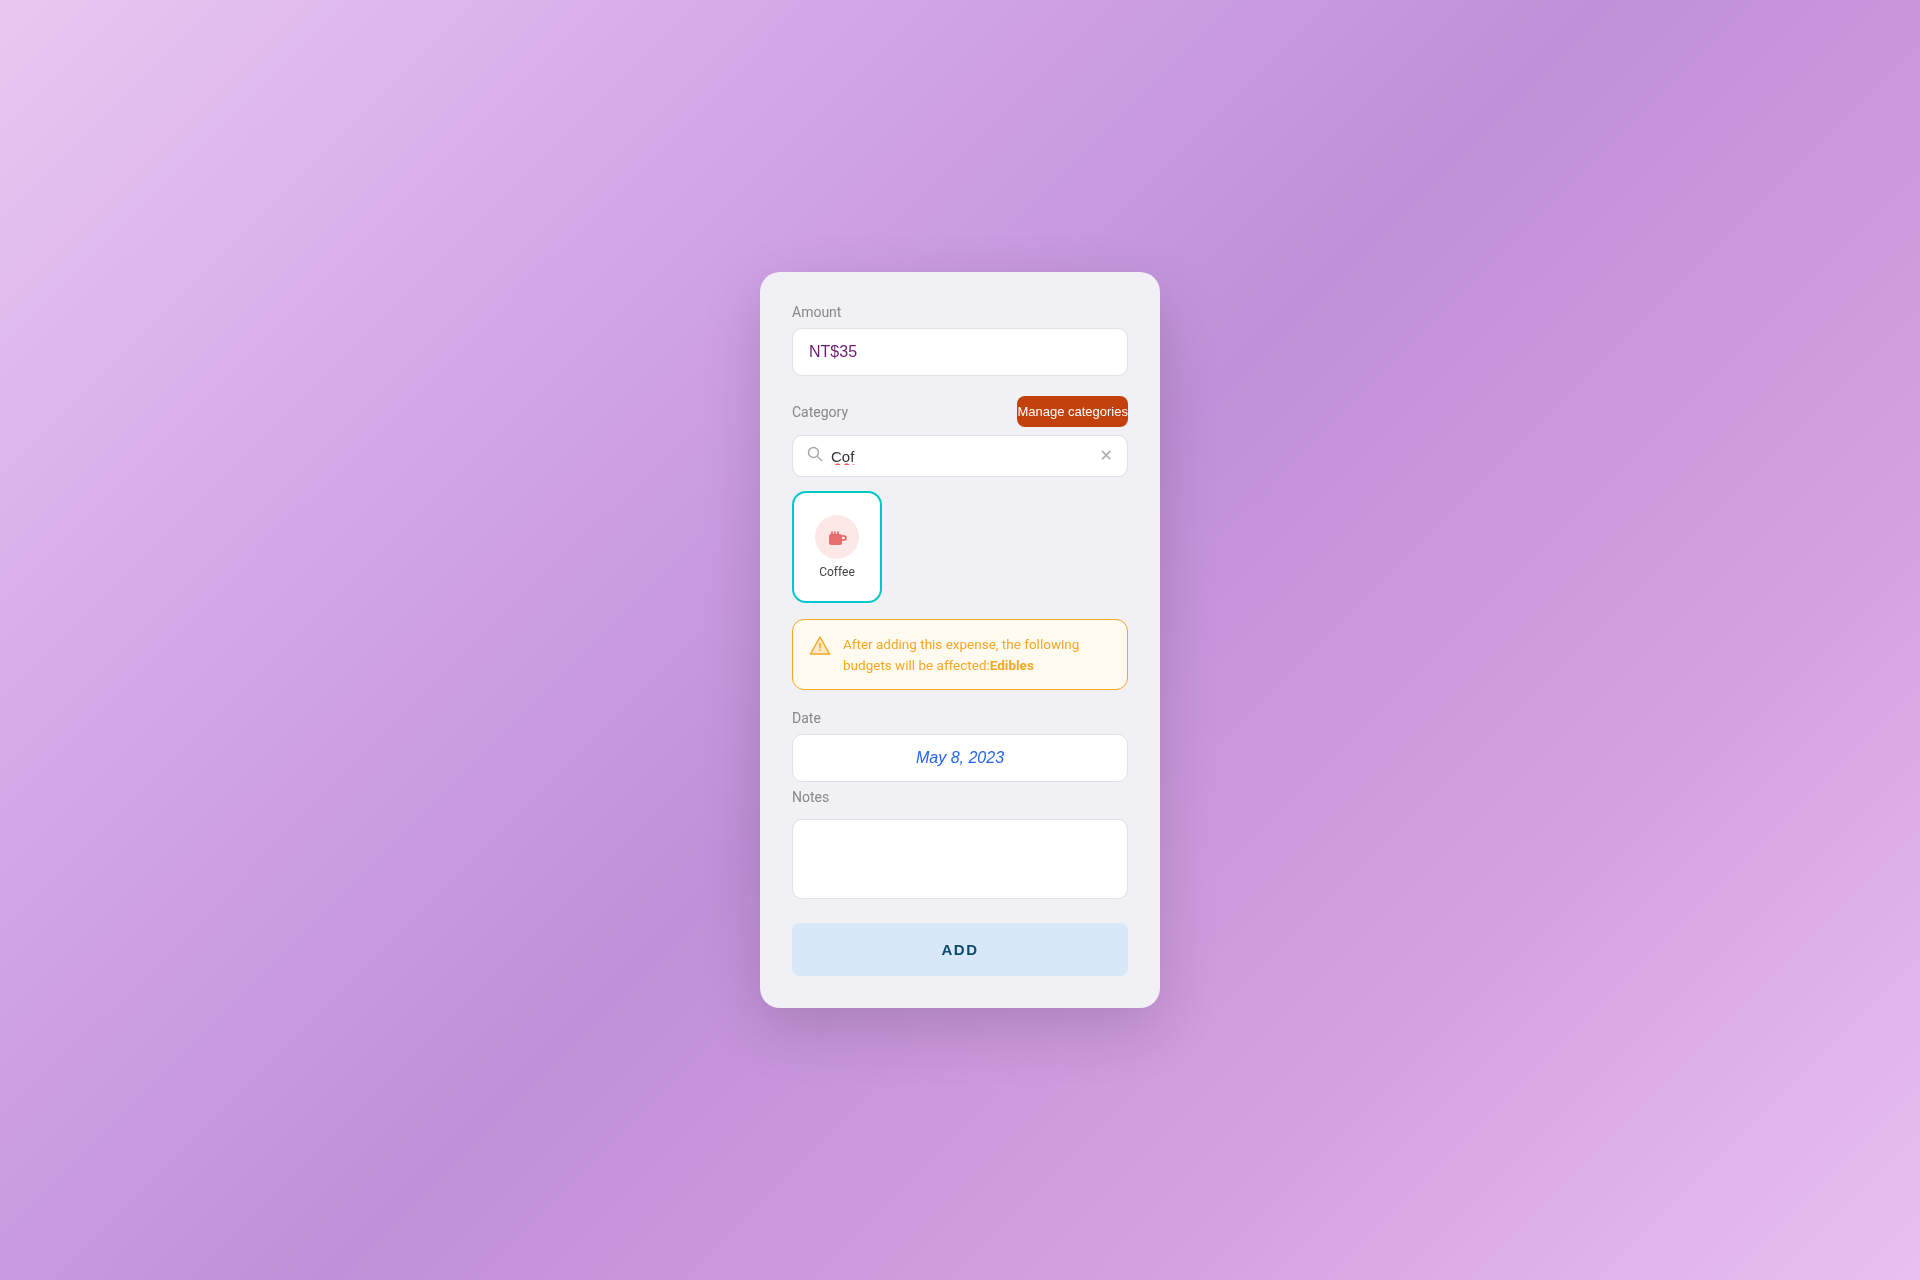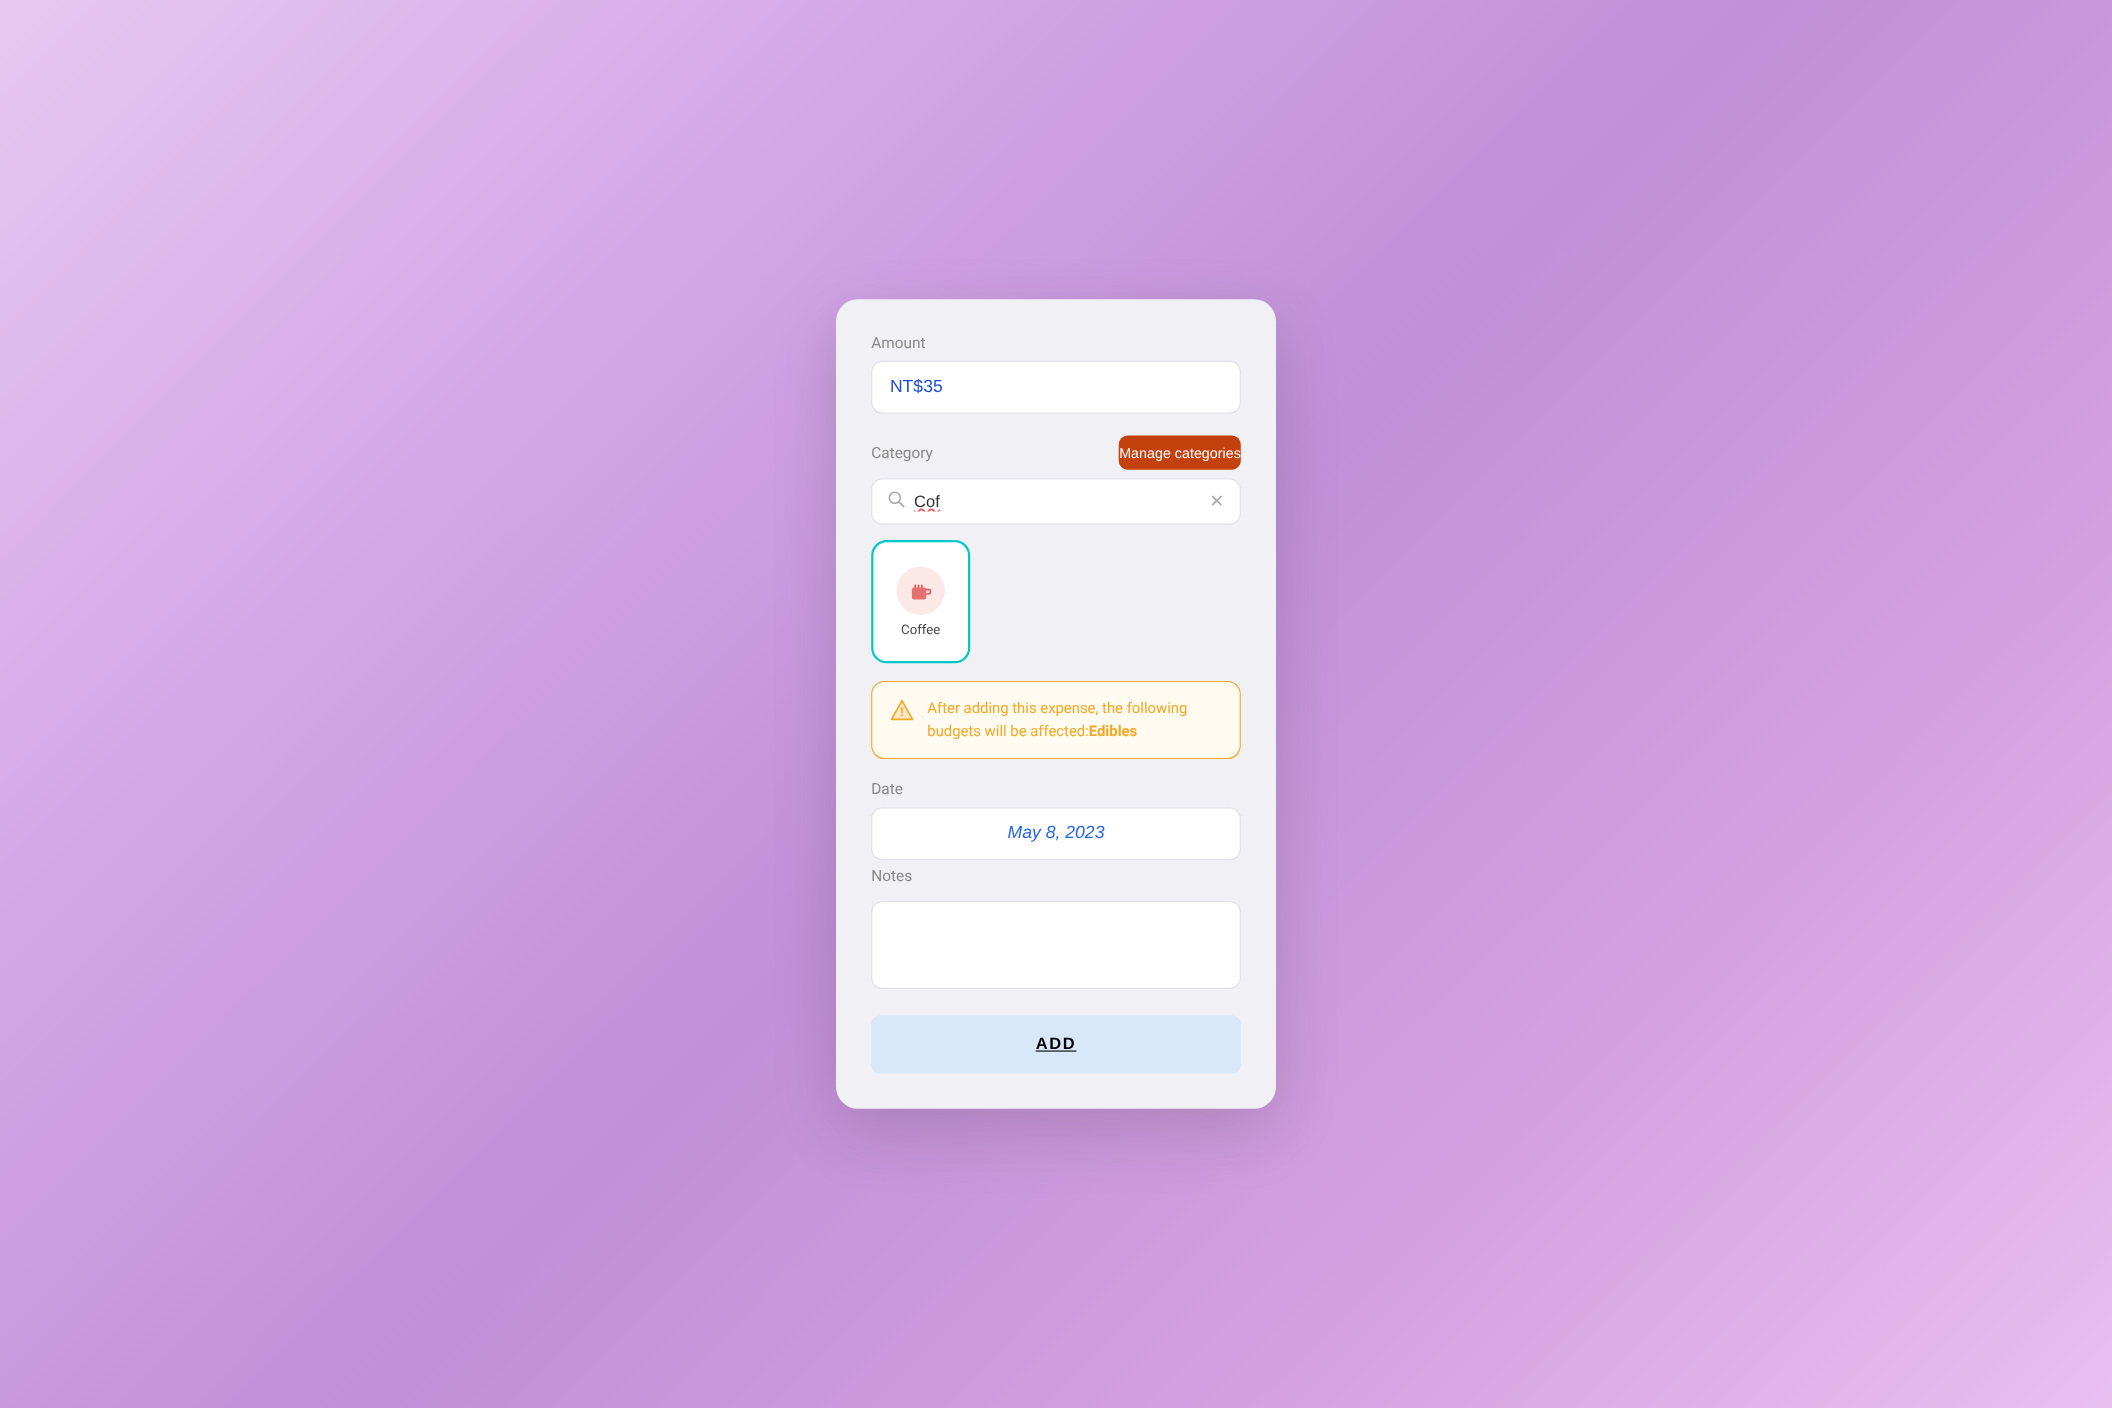--- a/index.html
+++ b/index.html
@@ -34,21 +34,21 @@
       font-weight: 400;
     }
 
     .amount-input {
       width: 100%;
       background: #fff;
       border: 1px solid #e0e0e8;
       border-radius: 10px;
       padding: 14px 16px;
       font-size: 16px;
-      color: #1d4ed8;
+      color: #701a75;
       outline: none;
       margin-bottom: 20px;
     }
 
     .category-header {
       display: flex;
       align-items: center;
       justify-content: space-between;
       margin-bottom: 8px;
     }
@@ -207,30 +207,29 @@
       color: #333;
       outline: none;
       resize: none;
       height: 80px;
       margin-bottom: 20px;
     }
 
     .add-button {
       width: 100%;
       background: #d8e8f8;
-      color: #000000;
+      color: #0c4a6e;
       border: none;
       border-radius: 8px;
       padding: 18px;
       font-size: 15px;
       font-weight: 600;
       letter-spacing: 1.5px;
       cursor: pointer;
       text-transform: uppercase;
-      text-decoration: underline;
     }
   </style>
 </head>
 <body>
 
 <div class="card">
 
   
   <div class="field-label">Amount</div>
   <input type="text" class="amount-input" value="NT$35" style="">

